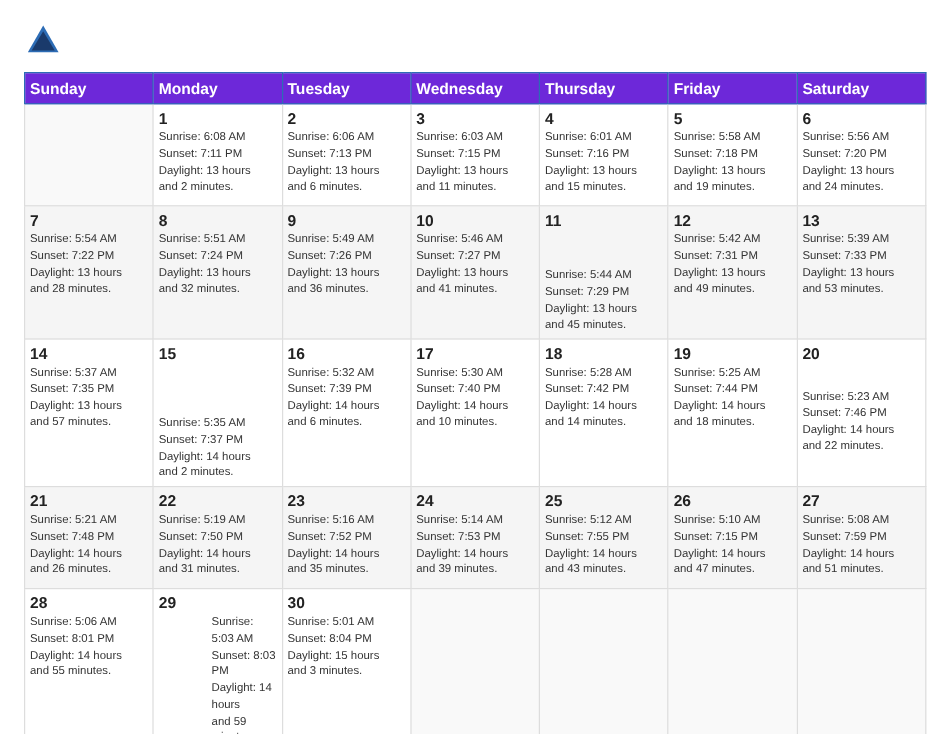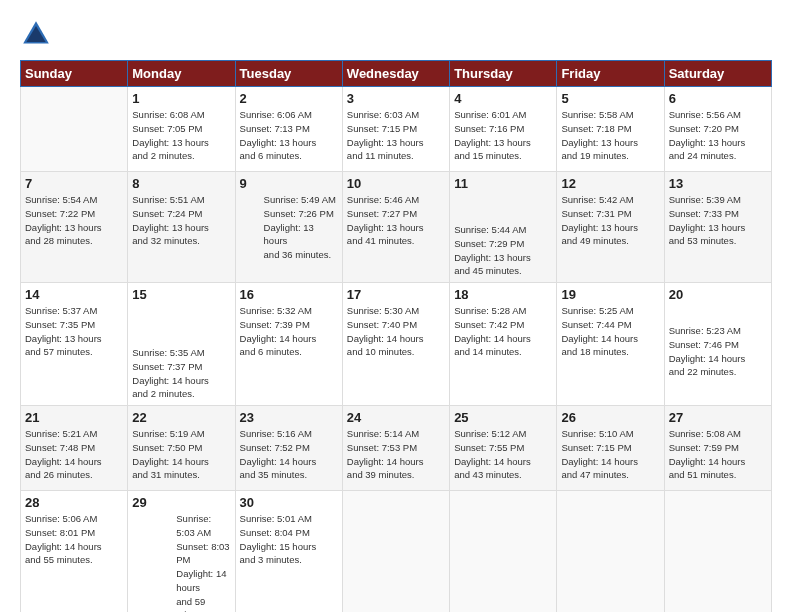--- a/index.html
+++ b/index.html
@@ -47,21 +47,21 @@
     .location {
       font-size: 15px;
       color: #333;
     }
     table {
       width: 100%;
       border-collapse: collapse;
       table-layout: fixed;
     }
     thead tr {
-      background: #7f1d1d;
+      background: #6d28d9;
     }
     thead th {
       color: #fff;
       font-size: 13px;
       font-weight: bold;
       padding: 5px 4px;
       text-align: left;
       border: 1px solid #2d6cb5;
     }
     tbody tr {
@@ -128,21 +128,21 @@
           <th>Friday</th>
           <th>Saturday</th>
         </tr>
     </thead>
     <tbody id="calendar-body">
     <tr>
           <td class="empty-cell"></td>
           <td>
             <span class="day-num">1</span>
             <div class="cell-info" style="white-space: pre-line;">Sunrise: 6:08 AM
-Sunset: 7:05 PM
+Sunset: 7:11 PM
 Daylight: 13 hours
 and 2 minutes.</div>
           </td>
           <td>
             <span class="day-num">2</span>
             <div class="cell-info" style="white-space: pre-line;">Sunrise: 6:06 AM
 Sunset: 7:13 PM
 Daylight: 13 hours
 and 6 minutes.</div>
           </td>
@@ -185,21 +185,21 @@
           </td>
           <td>
             <span class="day-num">8</span>
             <div class="cell-info" style="white-space: pre-line;">Sunrise: 5:51 AM
 Sunset: 7:24 PM
 Daylight: 13 hours
 and 32 minutes.</div>
           </td>
           <td>
             <span class="day-num">9</span>
-            <div class="cell-info" style="white-space: pre-line; margin-left: 24px;">Sunrise: 5:49 AM
+            <div class="cell-info" style="white-space: pre-line;">Sunrise: 5:49 AM
 Sunset: 7:26 PM
 Daylight: 13 hours
 and 36 minutes.</div>
           </td>
           <td>
             <span class="day-num">10</span>
             <div class="cell-info" style="white-space: pre-line;">Sunrise: 5:46 AM
 Sunset: 7:27 PM
 Daylight: 13 hours
 and 41 minutes.</div>

